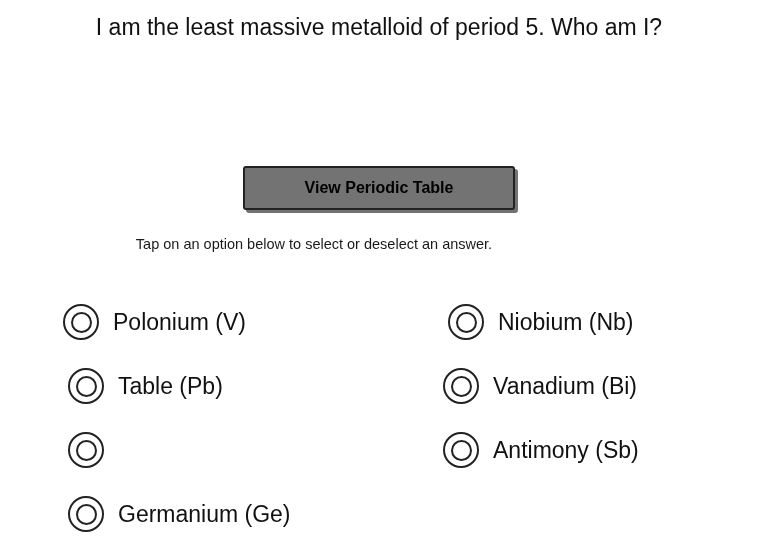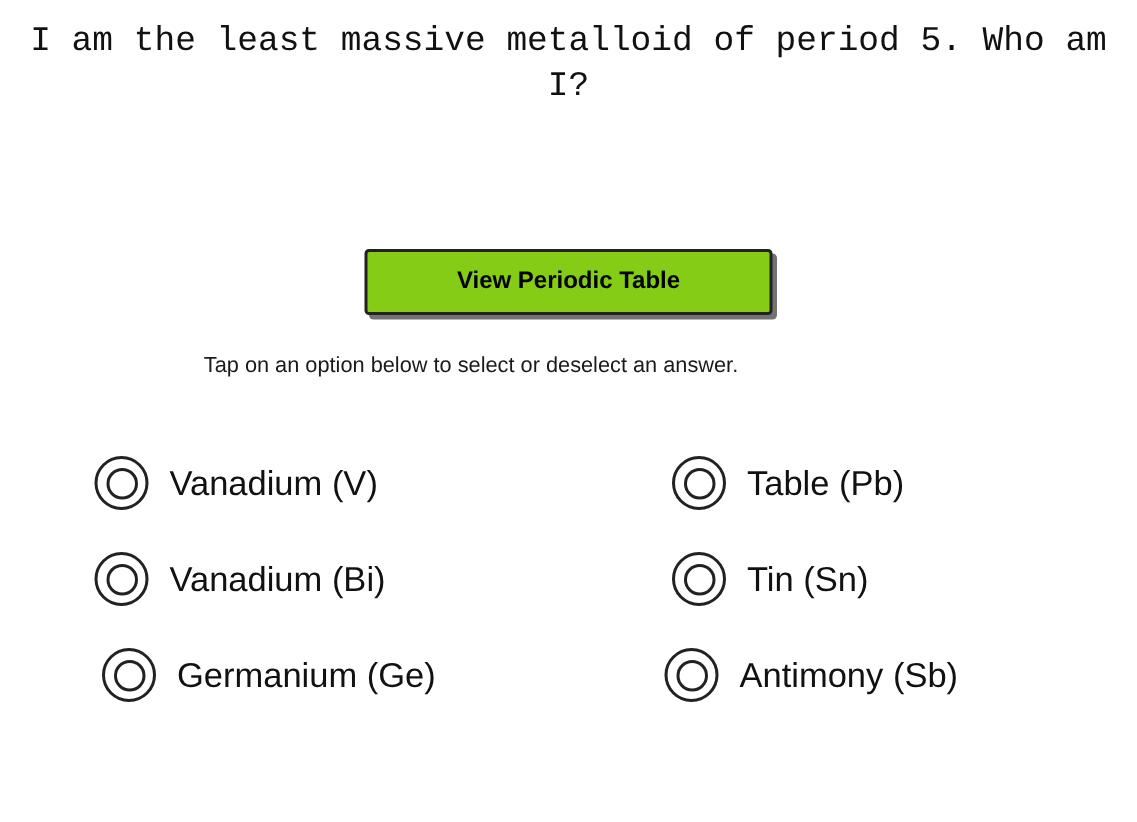--- a/index.html
+++ b/index.html
@@ -17,35 +17,35 @@
   }
   .question {
     position: absolute;
     top: 12px;
     left: 0;
     width: 758px;
     text-align: center;
     font-size: 23px;
     line-height: 30px;
     color: #111111;
-    font-family: Liberation Mono, monospace;
+    font-family: Liberation Sans, sans-serif;
   }
   .table-button-wrap {
     position: absolute;
     top: 166px;
     left: 0;
     width: 758px;
     display: flex;
     justify-content: center;
   }
   .table-button {
     position: relative;
     min-width: 272px;
     padding: 11px 22px;
-    background: #84cc16;
+    background: #737373;
     border: 2px solid #222222;
     border-radius: 3px;
     font-size: 16px;
     font-weight: bold;
     text-align: center;
     color: #000000;
     font-family: "Liberation Sans", sans-serif;
     box-shadow: 3px 3px 0 0 rgba(0,0,0,0.55);
     cursor: pointer;
     box-sizing: border-box;
@@ -113,43 +113,46 @@
 <div class="table-button-wrap">
   <div class="table-button">View Periodic Table</div>
 </div>
 
 <div class="hint">Tap on an option below to select or deselect an answer.</div>
 
 <div class="options">
 
   <div class="option col-left">
     <span class="radio"></span>
-    <span class="option-label">Vanadium (V)</span>
+    <span class="option-label">Polonium (V)</span>
   </div>
 
+  <div class="option col-right">
+    <span class="radio"></span>
+    <span class="option-label">Niobium (Nb)</span>
+  </div>
 
 
   <div class="option col-right">
     <span class="radio"></span>
     <span class="option-label">Table (Pb)</span>
   </div>
 
   <div class="option col-left">
     <span class="radio"></span>
     <span class="option-label">Vanadium (Bi)</span>
   </div>
 
   <div class="option col-right">
     <span class="radio"></span>
-    <span class="option-label">Tin (Sn)</span>
+  </div>
+
+  <div class="option col-left">
+    <span class="radio"></span>
+    <span class="option-label">Antimony (Sb)</span>
   </div>
 
   <div class="option col-right">
     <span class="radio"></span>
     <span class="option-label">Germanium (Ge)</span>
   </div>
 
-  <div class="option col-left">
-    <span class="radio"></span>
-    <span class="option-label">Antimony (Sb)</span>
-  </div>
-
 </div>
 
 </body></html>

